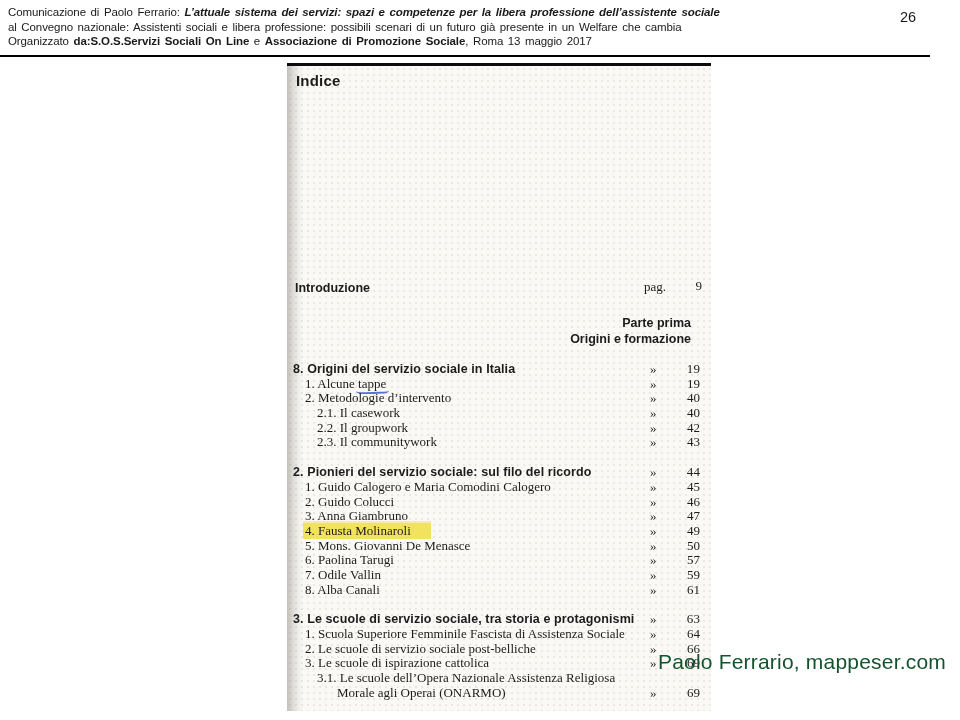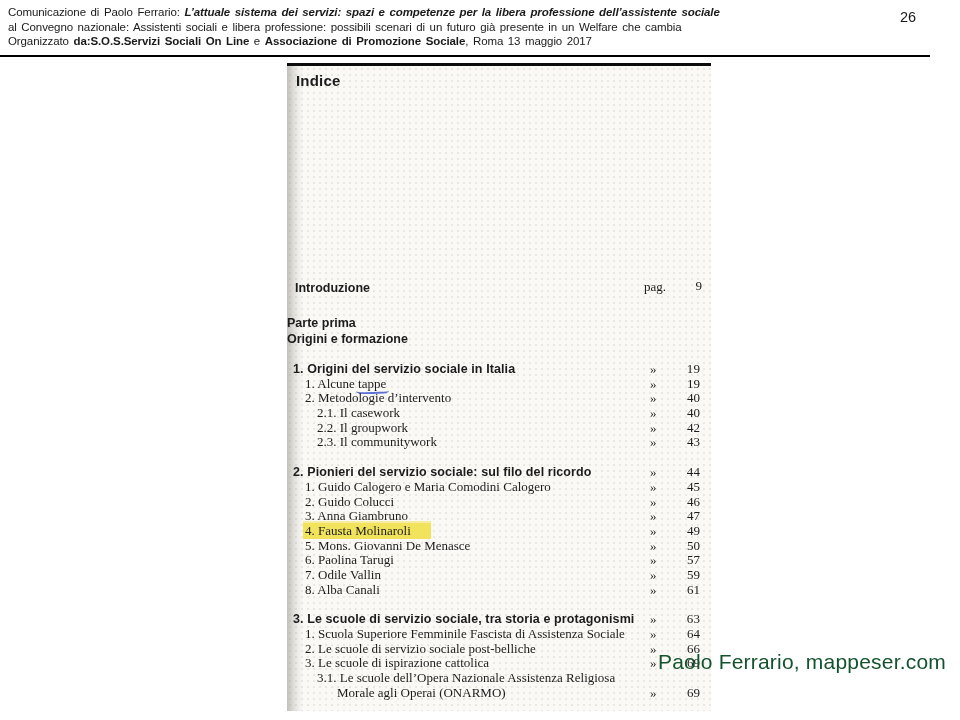--- a/index.html
+++ b/index.html
@@ -46,21 +46,21 @@
 
   .intro-row{position:absolute;left:8px;top:212px;right:8px;height:15px;}
   .intro-label{font-weight:bold;font-size:12.5px;font-family:"Liberation Sans",sans-serif;}
   .pag-label{
     position:absolute;left:349px;top:1px;
     font-family:"Liberation Serif",serif;font-size:13px;
   }
   .intro-row .page-col{top:0;}
 
   .part-heading{
-    position:absolute;left:0;top:250px;width:404px;text-align:left;
+    position:absolute;left:0;top:250px;width:404px;text-align:right;
     font-family:"Liberation Sans",sans-serif;font-weight:bold;font-size:12.5px;line-height:15.5px;
   }
 
   
   .toc{position:absolute;left:6px;top:296px;width:412px;}
   .toc-group + .toc-group{margin-top:15px;}
   .toc-row{
     position:relative;height:14.7px;
     font-family:"Liberation Serif",serif;font-size:13px;line-height:14.7px;
     white-space:nowrap;
@@ -120,21 +120,21 @@
       <span class="page-col">9</span>
     </div>
 
     <div class="part-heading">
       <div>Parte prima</div>
       <div>Origini e formazione</div>
     </div>
 
     <div class="toc">
         <div class="toc-group">
-          <div class="toc-row bold ind0"><span class="row-text">1. Origini del servizio sociale in Italia</span><span class="g">»</span><span class="page-col">19</span></div>
+          <div class="toc-row bold ind0"><span class="row-text">8. Origini del servizio sociale in Italia</span><span class="g">»</span><span class="page-col">19</span></div>
           <div class="toc-row ind1"><span class="row-text">1. Alcune <span class="bluemark">tappe</span></span><span class="g">»</span><span class="page-col">19</span></div>
           <div class="toc-row ind1"><span class="row-text">2. Metodologie d’intervento</span><span class="g">»</span><span class="page-col">40</span></div>
           <div class="toc-row ind2"><span class="row-text">2.1. Il casework</span><span class="g">»</span><span class="page-col">40</span></div>
           <div class="toc-row ind2"><span class="row-text">2.2. Il groupwork</span><span class="g">»</span><span class="page-col">42</span></div>
           <div class="toc-row ind2"><span class="row-text">2.3. Il communitywork</span><span class="g">»</span><span class="page-col">43</span></div>
         </div>
         <div class="toc-group">
           <div class="toc-row bold ind0"><span class="row-text">2. Pionieri del servizio sociale: sul filo del ricordo</span><span class="g">»</span><span class="page-col">44</span></div>
           <div class="toc-row ind1"><span class="row-text">1. Guido Calogero e Maria Comodini Calogero</span><span class="g">»</span><span class="page-col">45</span></div>
           <div class="toc-row ind1"><span class="row-text">2. Guido Colucci</span><span class="g">»</span><span class="page-col">46</span></div>

